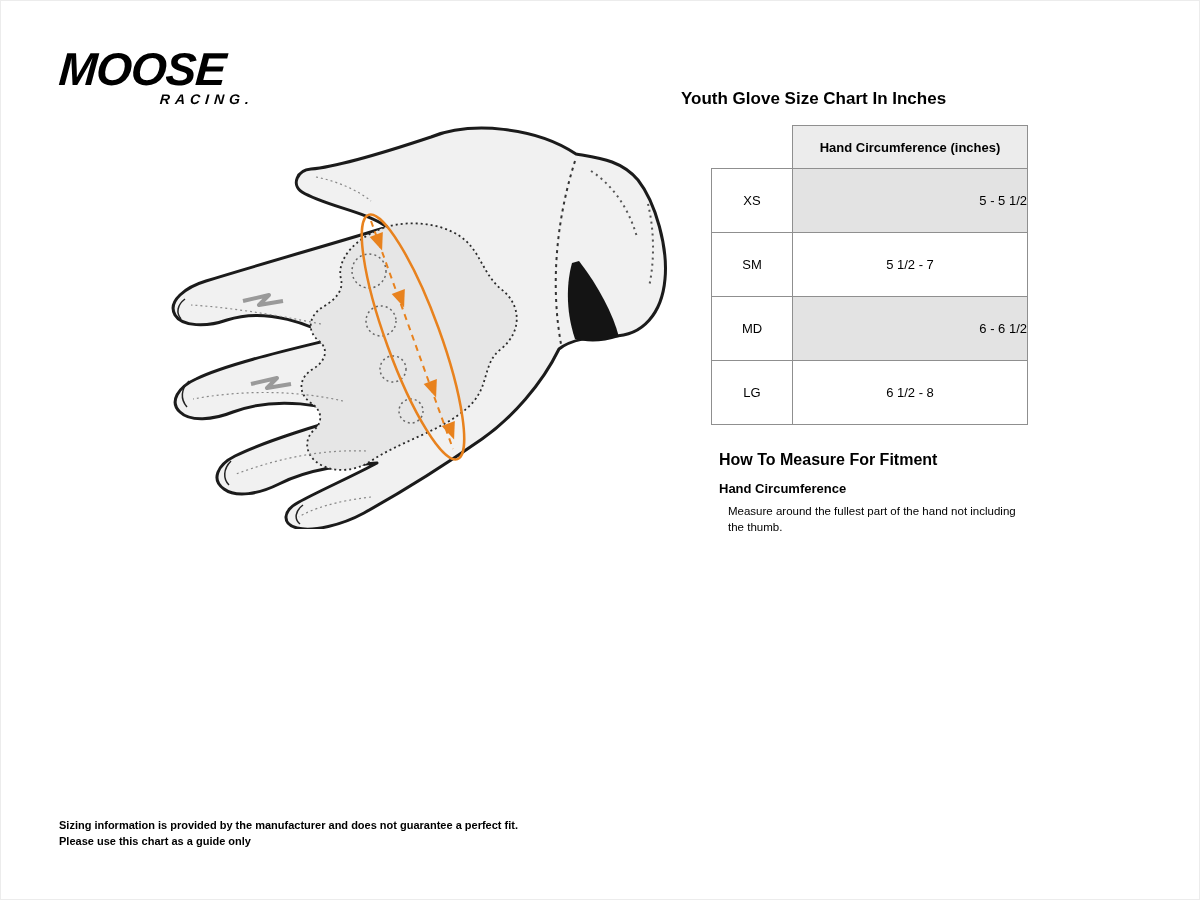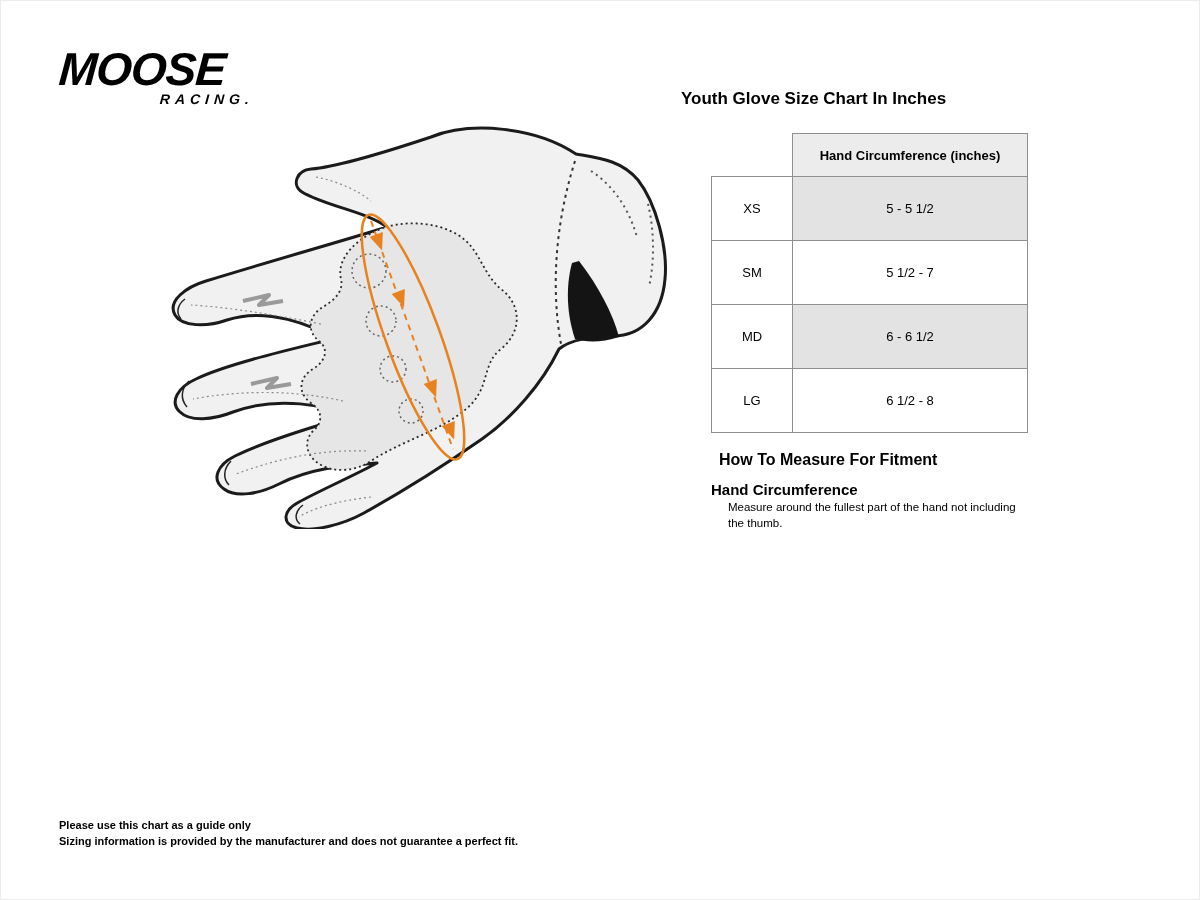--- a/index.html
+++ b/index.html
@@ -18,36 +18,36 @@
   .brand-line2 {
     font-size:14px; font-weight:bold; font-style:italic; letter-spacing:5px;
     text-align:right; transform:skewX(-4deg); margin-top:1px;
   }
 
   
   .glove { position:absolute; left:150px; top:108px; width:540px; height:420px; }
 
   
   .chart-title { position:absolute; left:680px; top:88px; margin:0; font-size:17px; font-weight:bold; }
-  .size-table { position:absolute; left:710px; top:132px; border-collapse:collapse; table-layout:fixed; }
+  .size-table { position:absolute; left:710px; top:124px; border-collapse:collapse; table-layout:fixed; }
   .size-table td {
     border:1px solid #8f8f8f; text-align:center; vertical-align:middle;
     font-size:13px; padding:0;
   }
   .col-size  { width:80px; }
   .col-range { width:234px; }
   .header-cell { height:42px; background:#ececec; font-weight:bold; font-size:12px; }
   .corner-cell { border:none !important; background:transparent; }
   .data-row td { height:63px; }
-  td.shaded { background:#e3e3e3; }
+  td.shaded { background:#e3e3e3;text-align:right; }
 
   
   .howto { position:absolute; left:710px; top:450px; width:312px; }
   .howto-title { margin:0 0 12px 8px; font-size:16px; font-weight:bold; }
-  .howto-label { margin:0; font-size:15px; font-weight:bold; }
+  .howto-label { margin:8px; font-size:13px; font-weight:bold; }
   .howto-text  { margin:2px 0 0 17px; font-size:11.5px; line-height:1.35; }
 
   
   .footer { position:absolute; left:58px; top:817px; font-size:11px; font-weight:bold; line-height:1.45; }
 </style>
 </head>
 <body>
 
 <div class="page">
 
@@ -178,17 +178,17 @@
   </tbody>
     </table>
 
   <div class="howto">
     <h2 class="howto-title">How To Measure For Fitment</h2>
     <p class="howto-label">Hand Circumference</p>
     <p class="howto-text">Measure around the fullest part of the hand not including the thumb.</p>
   </div>
 
   <div class="footer">
+    <div>Sizing information is provided by the manufacturer and does not guarantee a perfect fit.</div>
     <div>Please use this chart as a guide only</div>
-    <div>Sizing information is provided by the manufacturer and does not guarantee a perfect fit.</div>
   </div>
 
 </div>
 
 </body></html>

